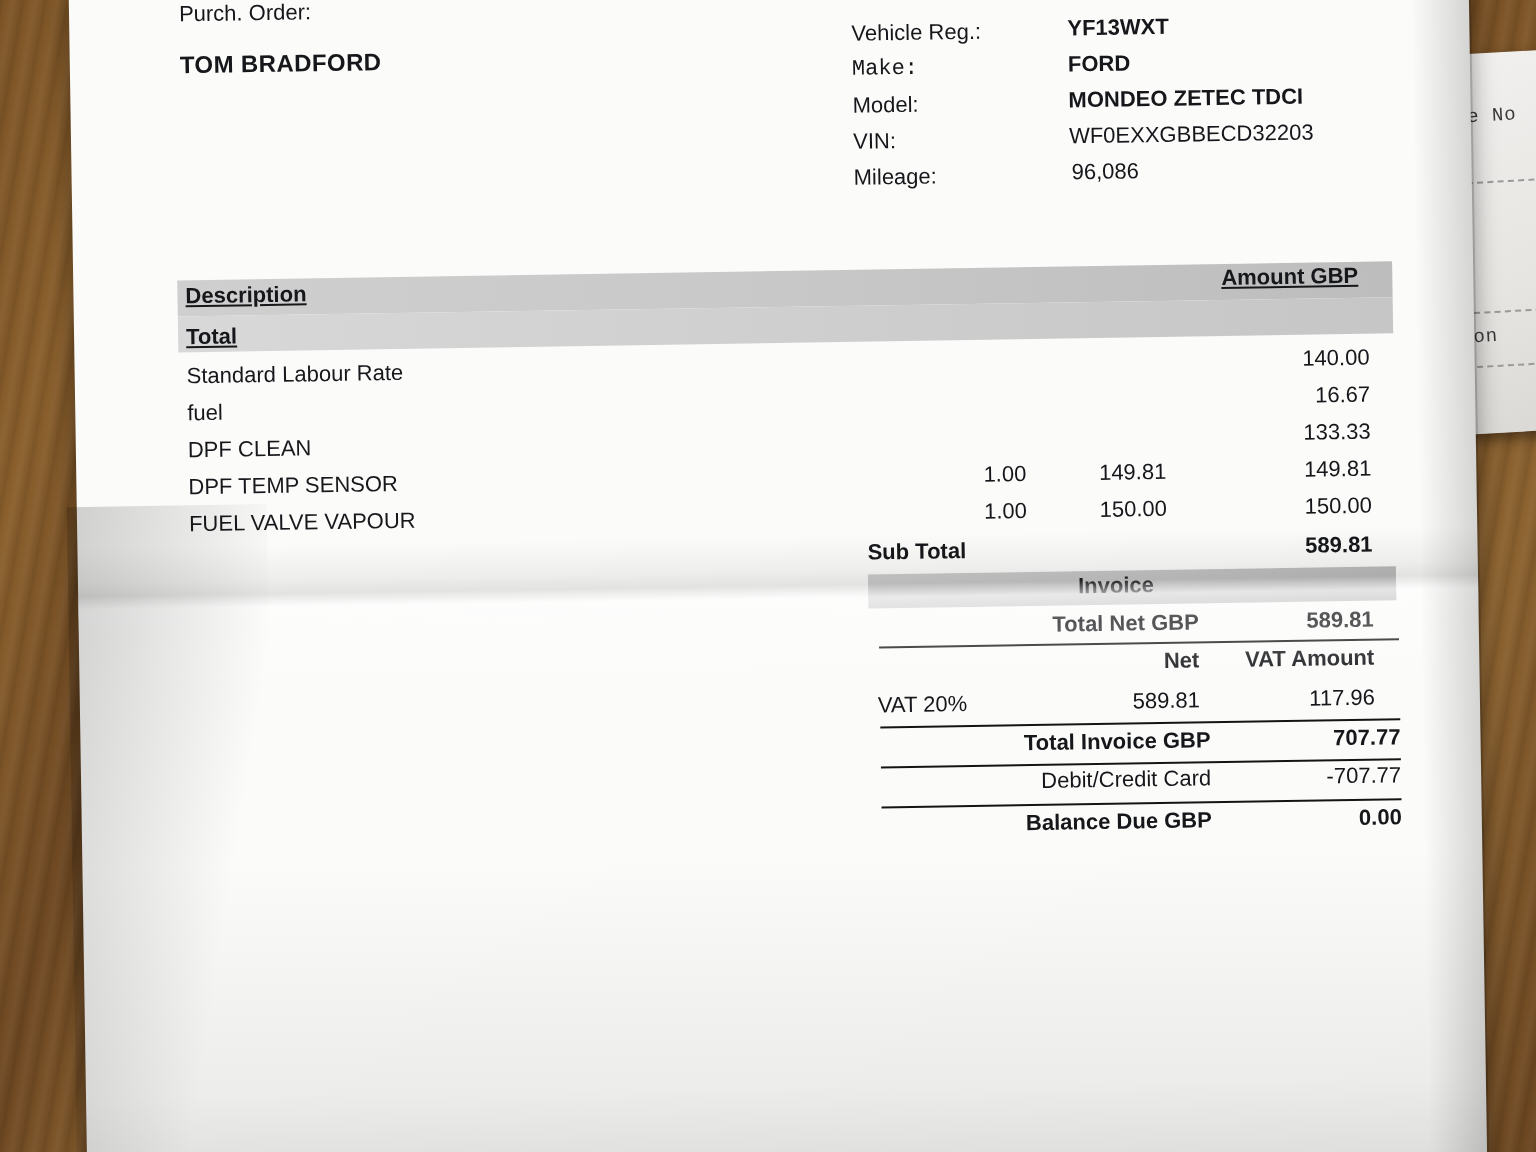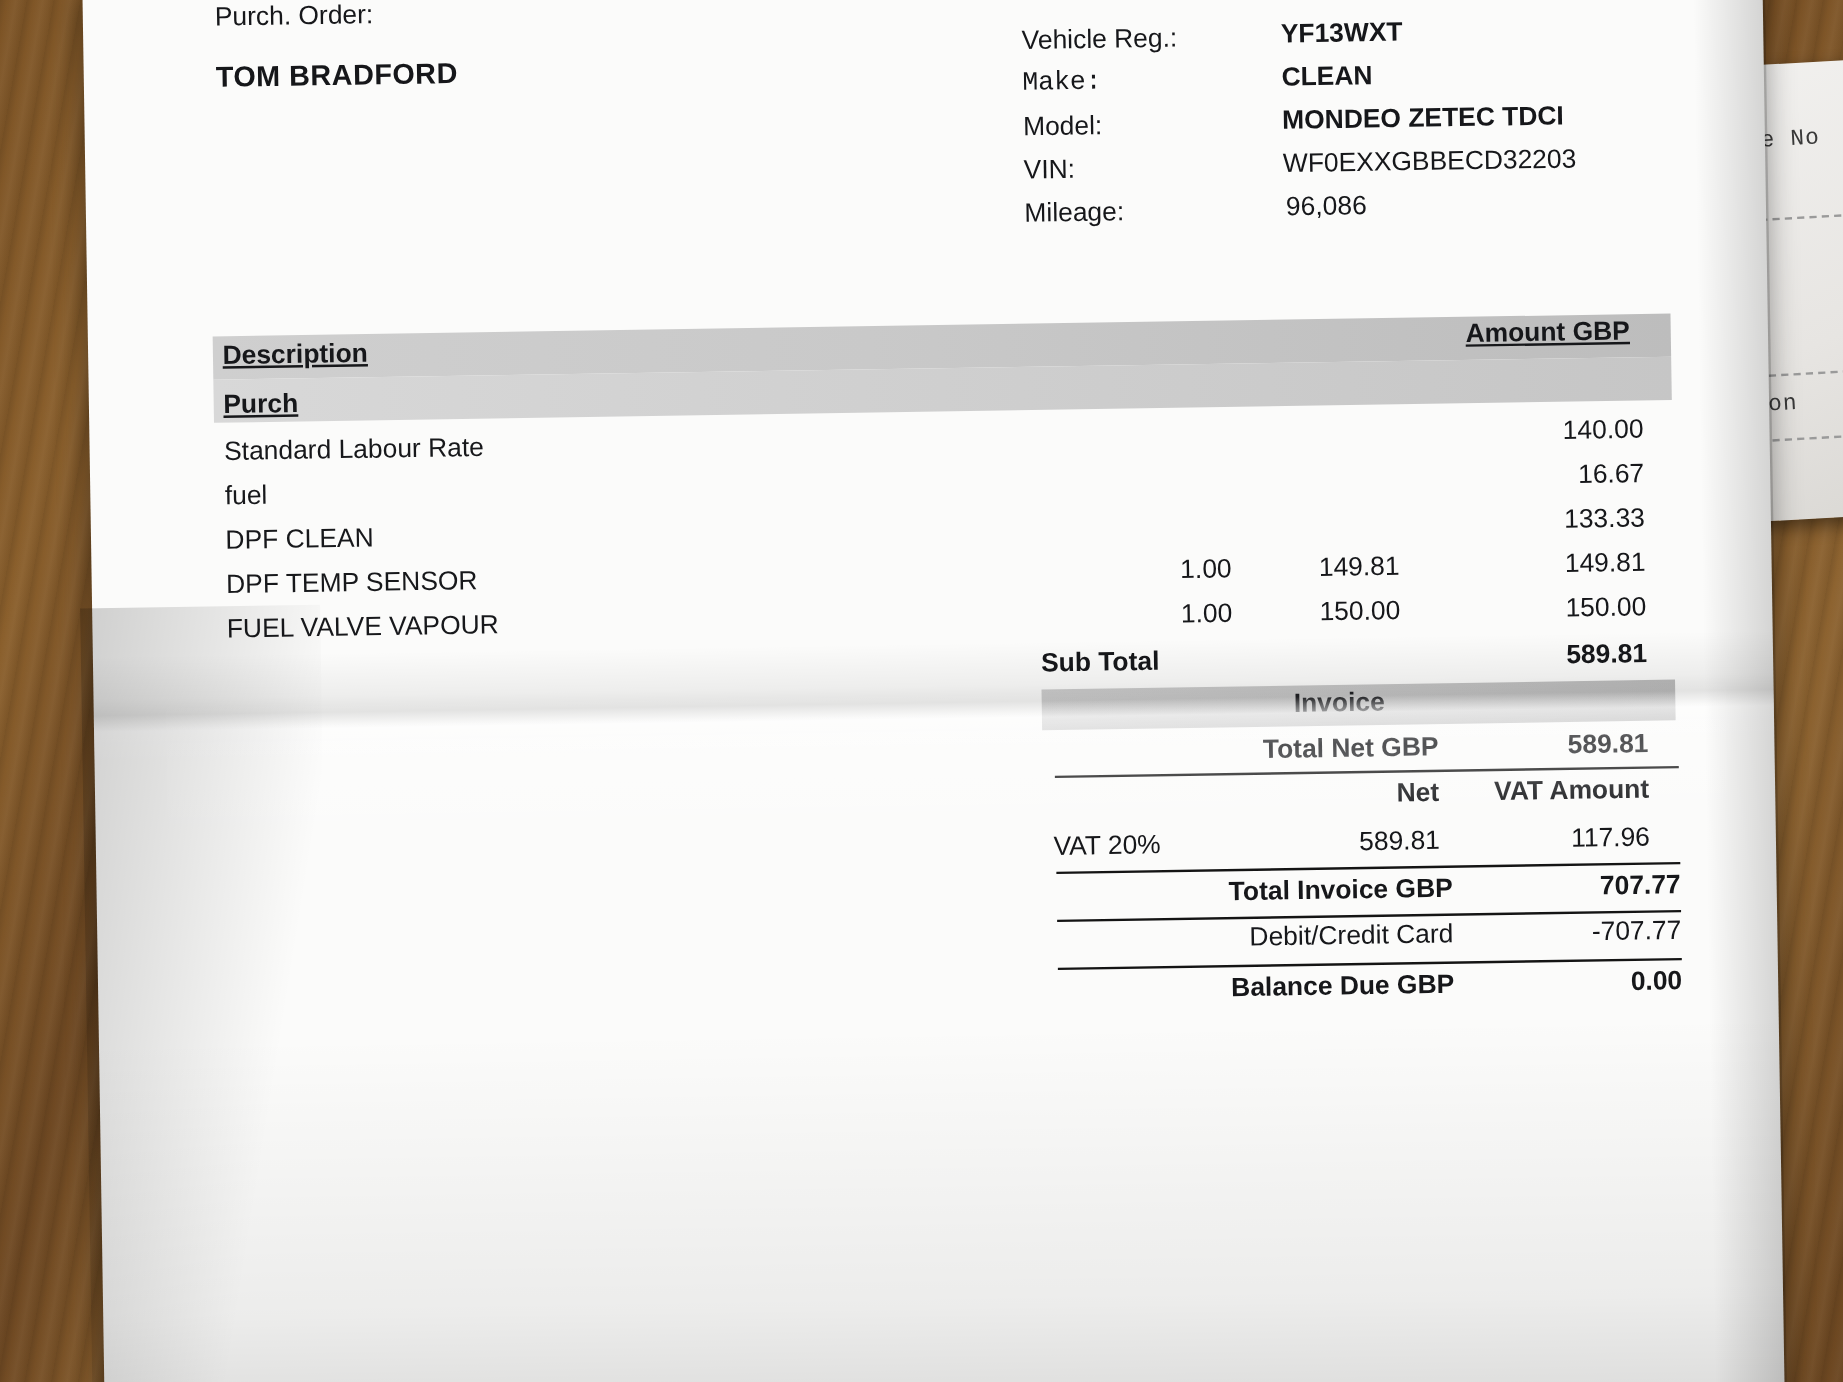--- a/index.html
+++ b/index.html
@@ -201,37 +201,37 @@
   <div class="sheet-main">
     <div class="content">
 
       <div class="txt lbl-po">Purch. Order:</div>
       <div class="txt nm-customer">TOM BRADFORD</div>
 
       <div class="txt veh-label" style="left:782px; top:46px;">Vehicle Reg.:</div>
       <div class="txt veh-value b" style="left:998px; top:44px;">YF13WXT</div>
 
       <div class="txt veh-label" style="left:782px; top:82px;font-family:Liberation Mono, monospace;">Make:</div>
-      <div class="txt veh-value b" style="left:998px; top:80px;">CLEAN</div>
+      <div class="txt veh-value b" style="left:998px; top:80px;">FORD</div>
 
       <div class="txt veh-label" style="left:782px; top:118px;">Model:</div>
       <div class="txt veh-value b" style="left:998px; top:116px;">MONDEO ZETEC TDCI</div>
 
       <div class="txt veh-label" style="left:782px; top:154px;">VIN:</div>
       <div class="txt veh-value" style="left:998px; top:152px;">WF0EXXGBBECD32203</div>
 
       <div class="txt veh-label" style="left:782px; top:190px;">Mileage:</div>
       <div class="txt veh-value" style="left:1000px; top:188px;">96,086</div>
 
       <div class="hdr-bar"></div>
       <div class="txt hdr-desc">Description</div>
       <div class="txt hdr-amt">Amount GBP</div>
 
       <div class="grp-bar"></div>
-      <div class="txt grp-other">Purch</div>
+      <div class="txt grp-other">Total</div>
 
       <div class="row" style="top:378px;">
         <span class="txt desc" style="top:0;">Standard Labour Rate</span>
         <span class="txt qty" style="top:0;"></span>
         <span class="txt rate" style="top:0;"></span>
         <span class="txt amt" style="top:0;">140.00</span>
       </div>
 
       <div class="row" style="top:415px;">
         <span class="txt desc" style="top:0;text-align:right;">fuel</span>

